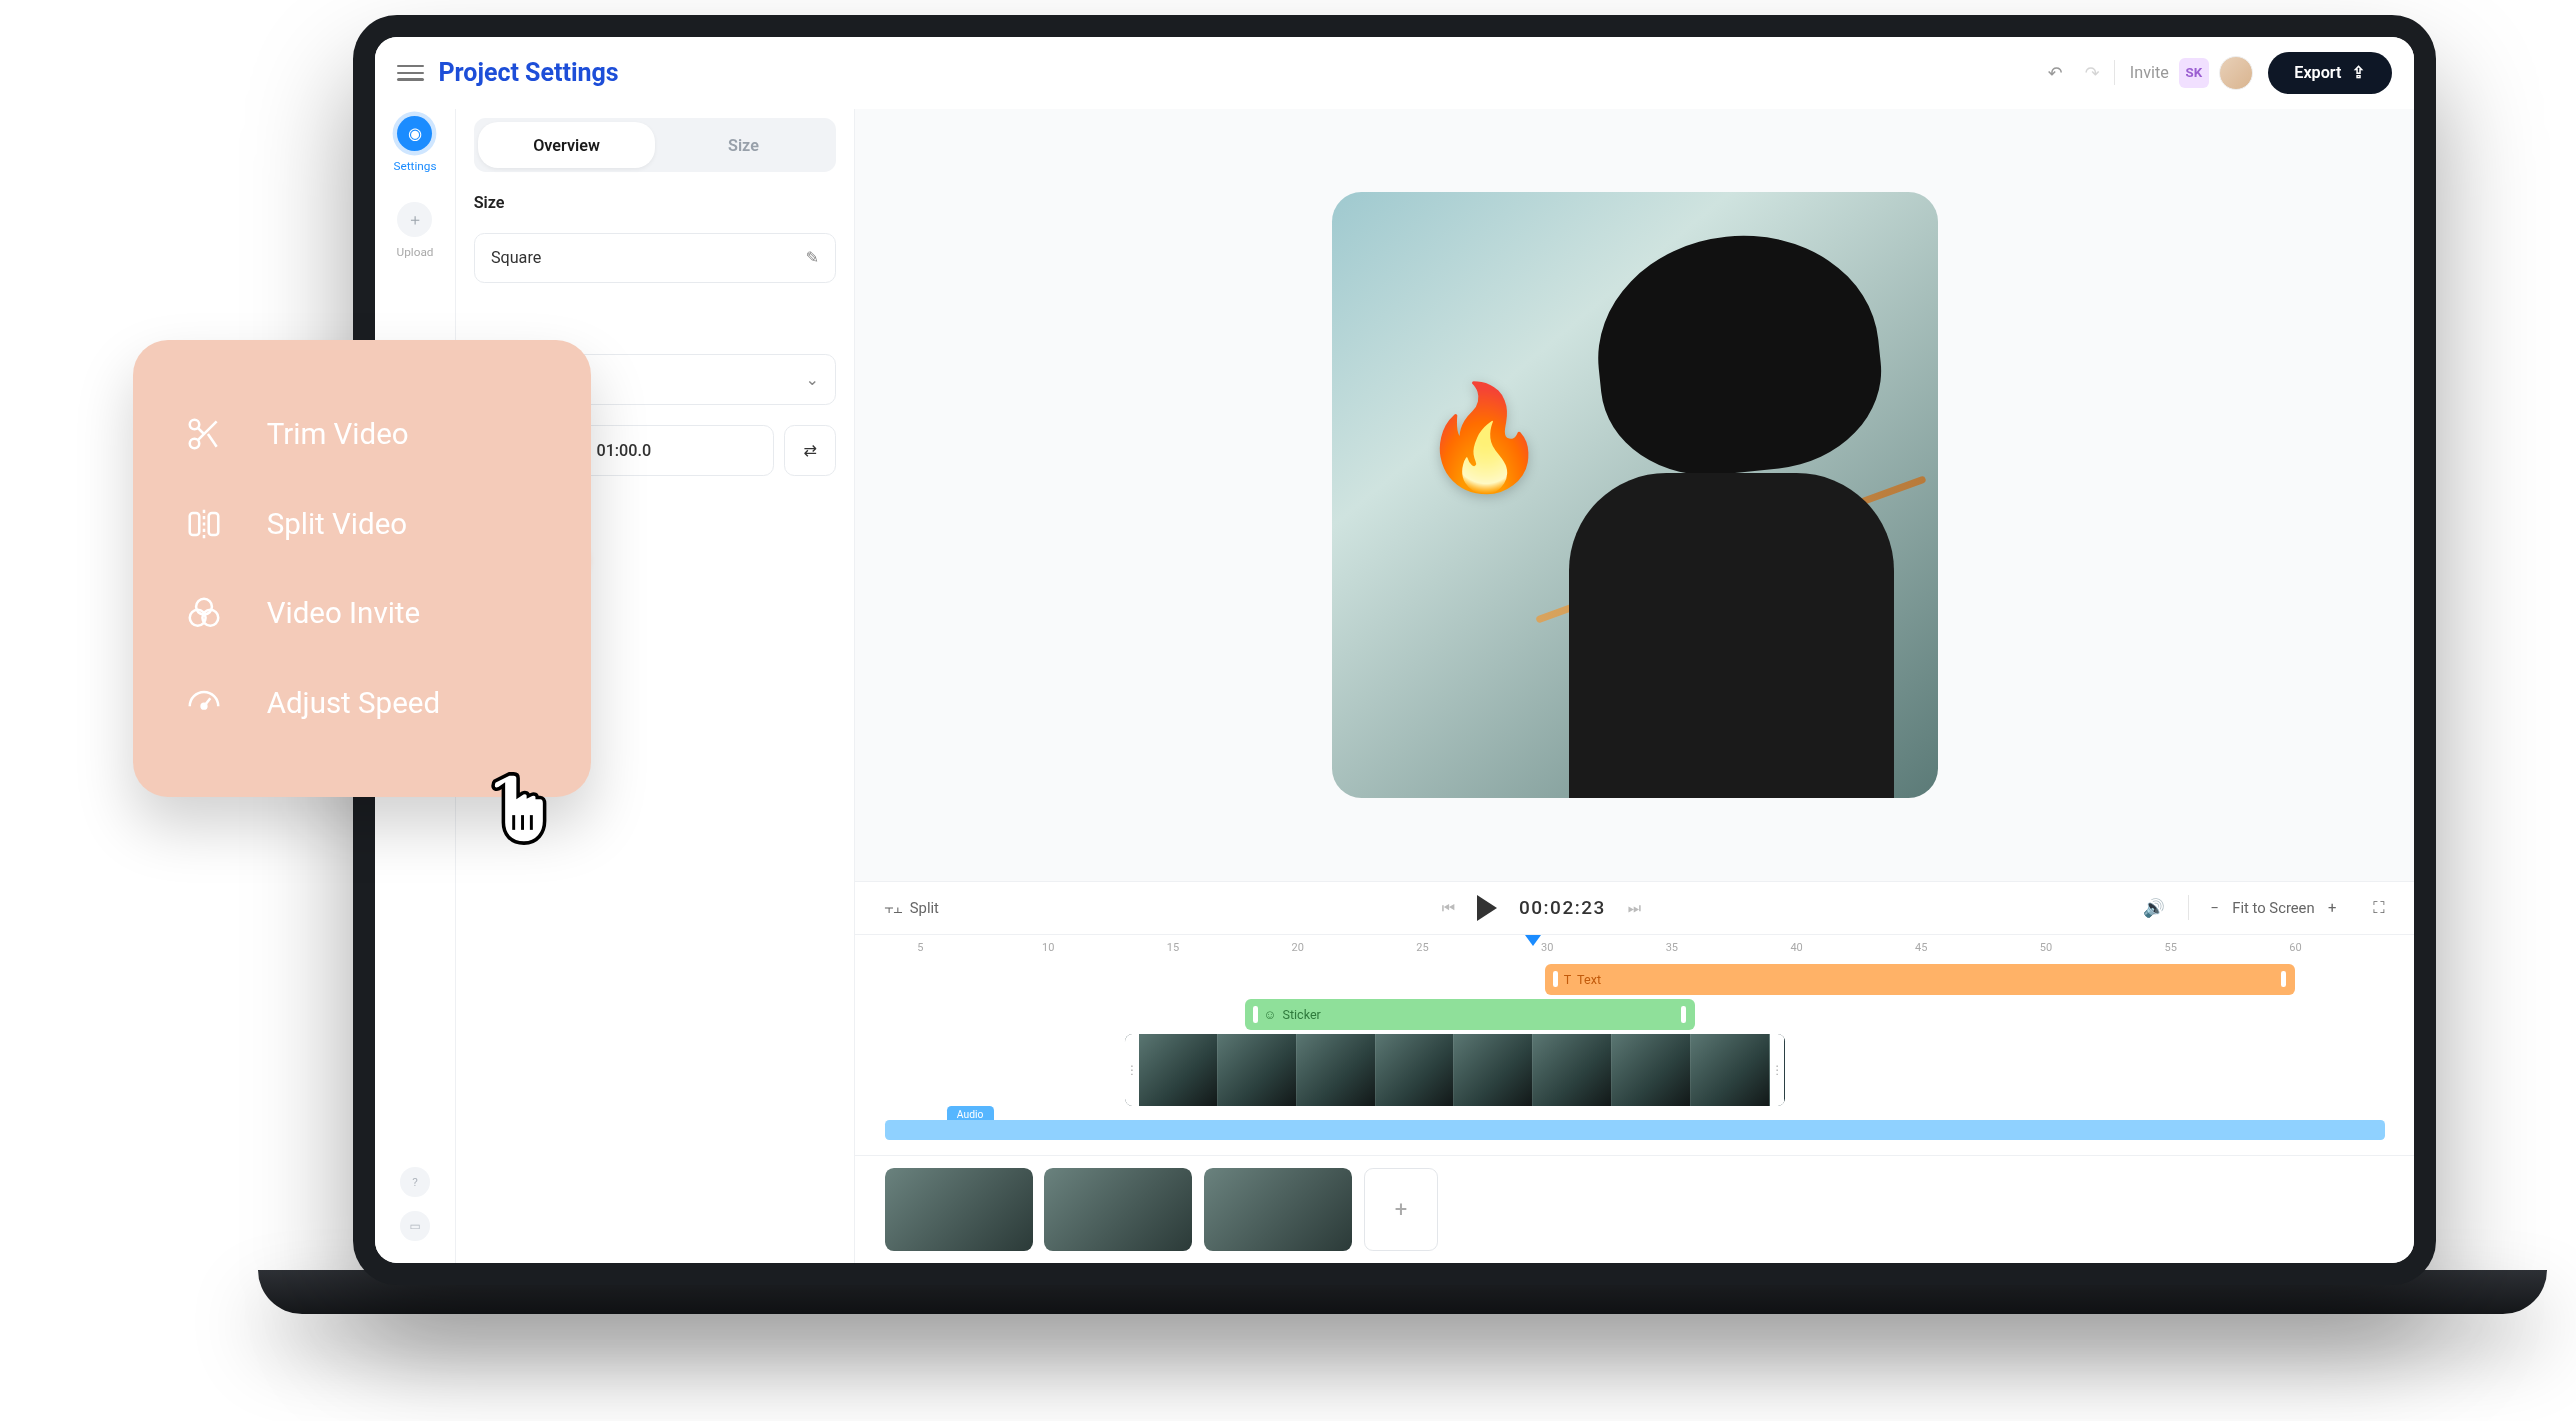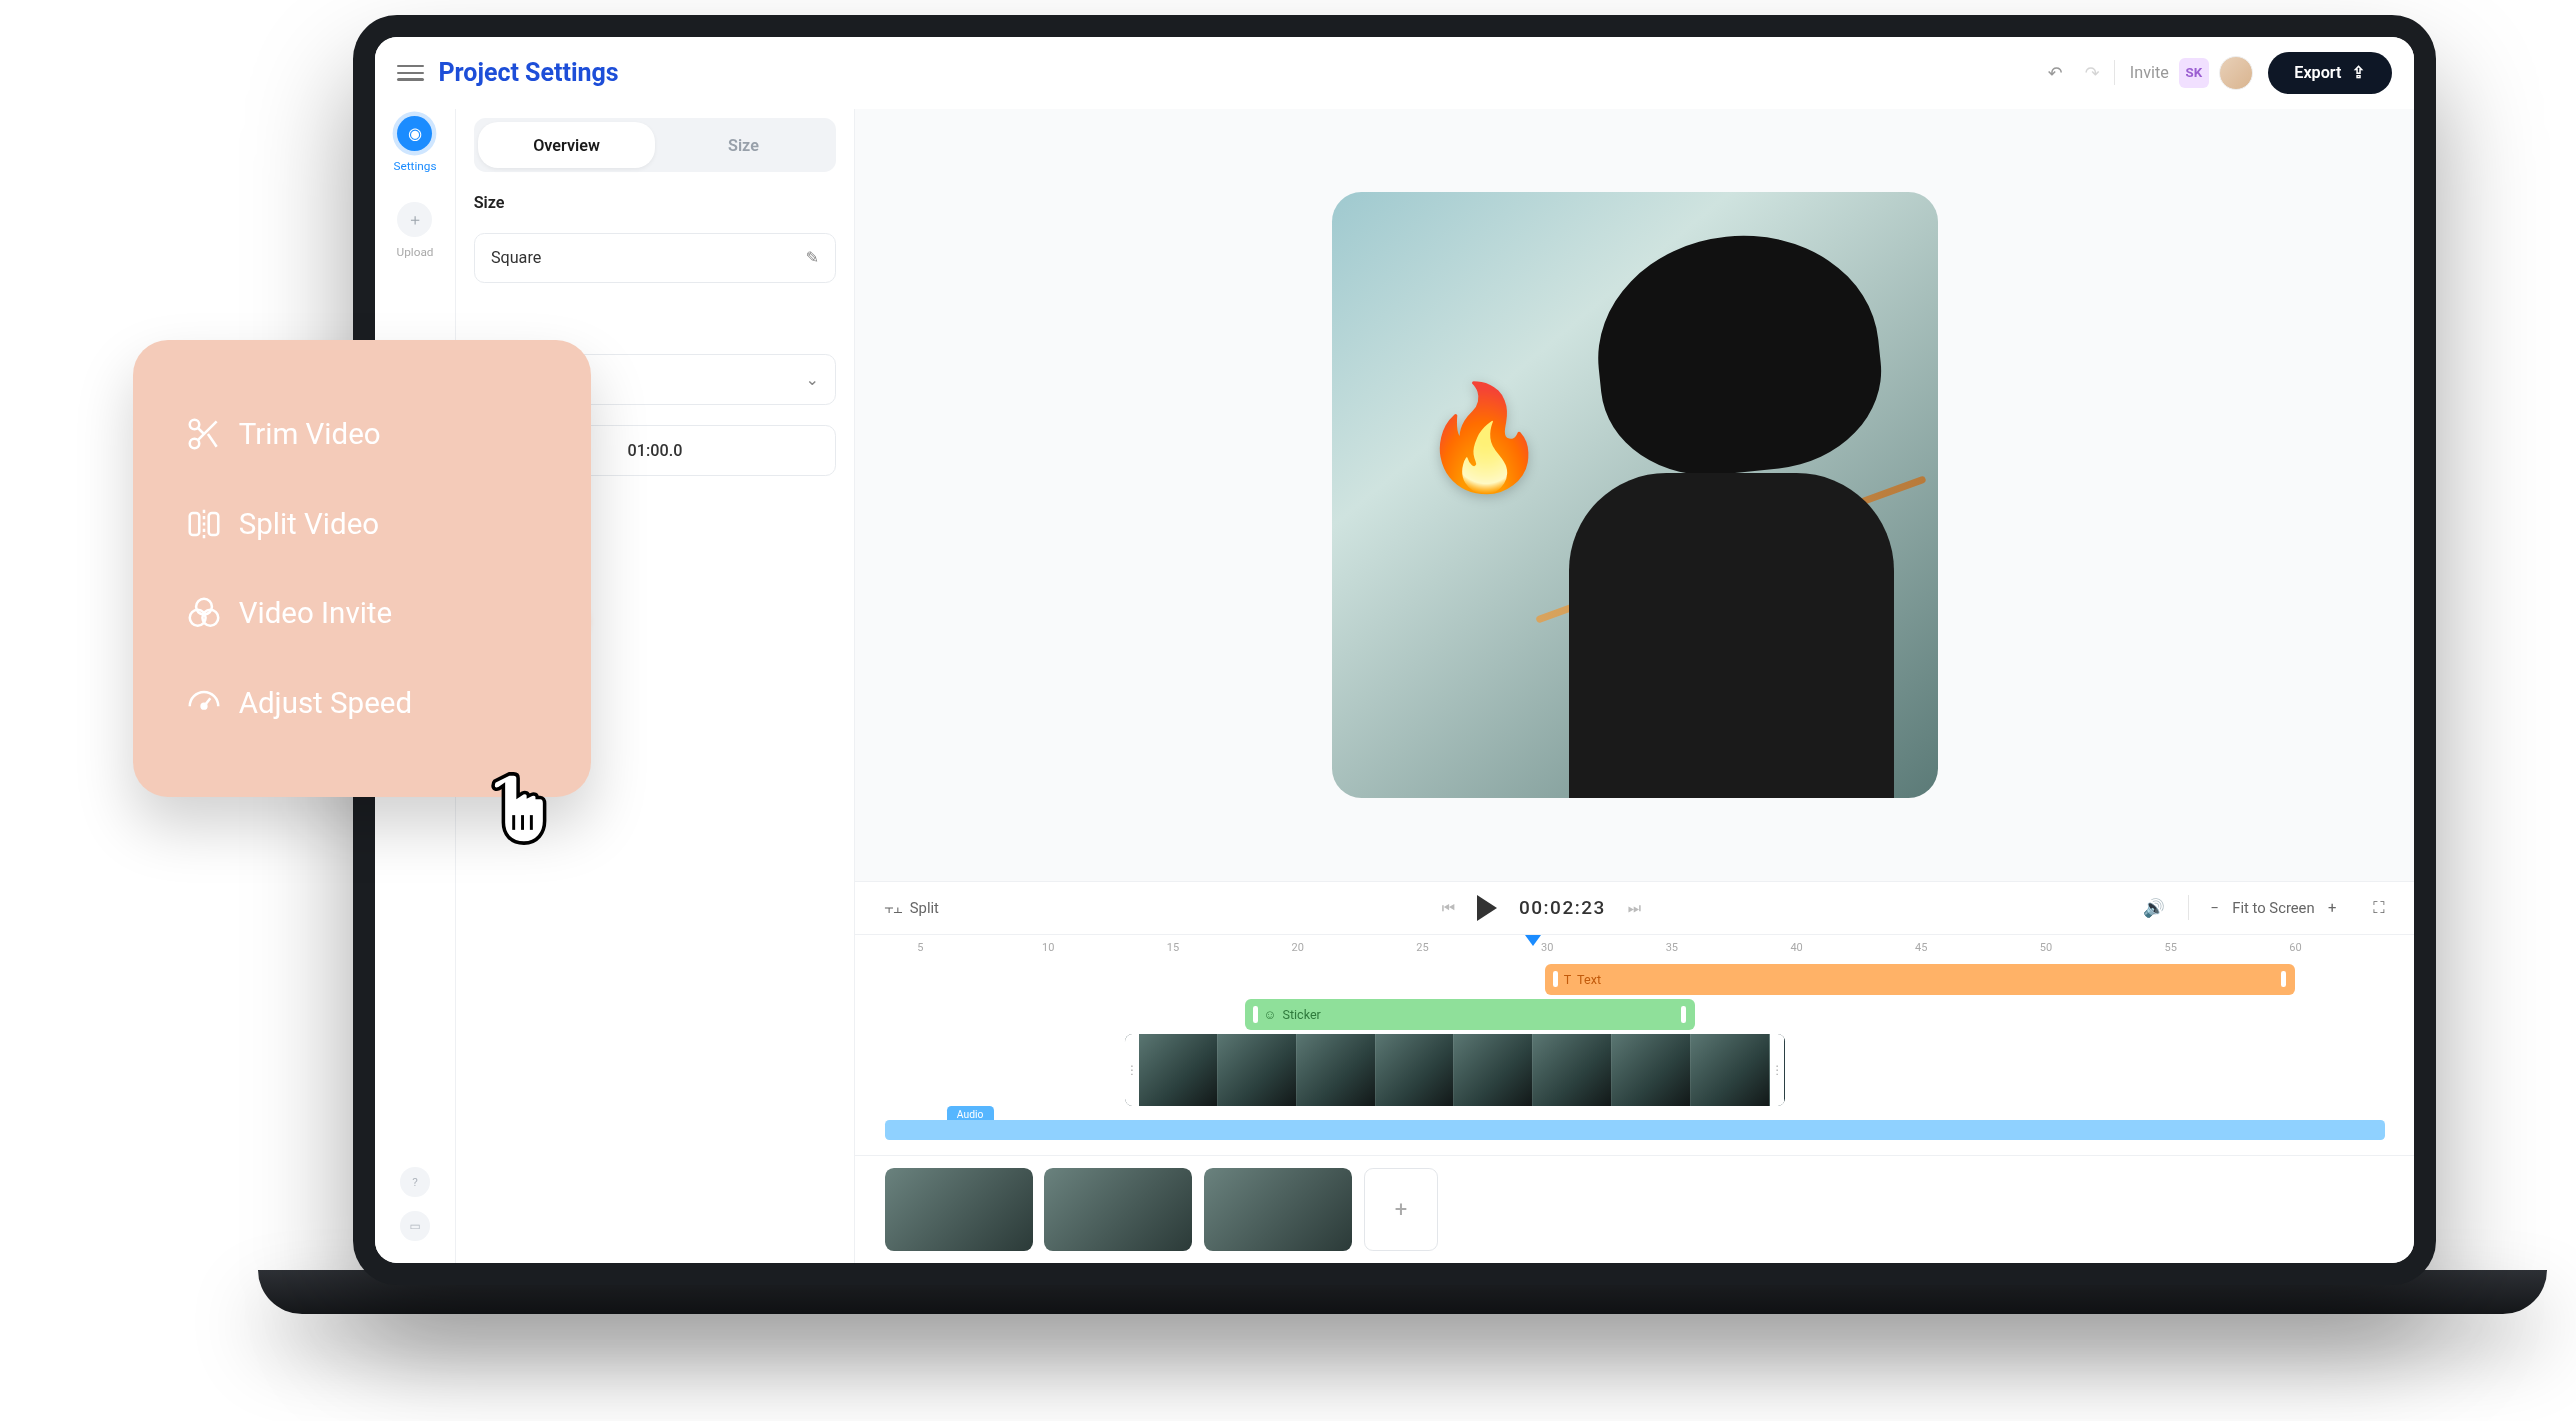--- a/index.html
+++ b/index.html
@@ -30,21 +30,21 @@
 .panel{width:399px;background:#fff;padding:8.9px 17.7px 17.7px;border-right:0.7px solid #eef0f3;display:flex;flex-direction:column;gap:20.7px;overflow:hidden;}
 .segtabs{display:flex;background:#f1f3f6;border-radius:11.8px;padding:4.4px;}
 .segtab{flex:1;text-align:center;padding:13.3px 0;font-size:16.2px;color:#98a0aa;border-radius:8.9px;font-weight:600;}
 .segtab.active{background:#fff;color:#1a1a1a;box-shadow:0 1.5px 4.4px rgba(0,0,0,.06);border-radius:20px;}
 .field-label{font-size:16.2px;font-weight:600;color:#222;}
 .pillfield{border:0.7px solid #e7eaee;border-radius:10.3px;padding:14.8px 16.2px;display:flex;align-items:flex-start;justify-content:space-between;font-size:16.2px;color:#333;}
 .pillfield .act{color:#888;}
 .colorfield{display:flex;align-items:center;gap:14.8px;margin-top:44px;}
 .hex{font-size:16.2px;color:#888;}
 .colorcircle{width:34px;height:34px;border-radius:50%;background:#ff6a2c;box-shadow:0 3px 7.4px rgba(255,106,44,.4);}
-.durow{display:flex;gap:10.3px;flex-direction:column;}
+.durow{display:flex;gap:10.3px;}
 .durow .pillfield{flex:1;justify-content:center;color:#333;font-weight:500;}
 .durow .swap{width:52px;flex:none;}
 .stage{flex:1;display:flex;flex-direction:column;min-width:0;position:relative;}
 .canvas{flex:1;background:#f9fafb;display:flex;align-items:center;justify-content:center;}
 .preview{width:606px;height:606px;border-radius:29.5px;background:linear-gradient(140deg,#9fc9cf 0%,#cfe3df 30%,#5b7a77 100%);position:relative;overflow:hidden;}
 .preview::before{content:"";position:absolute;right:59px;top:44px;width:281px;height:236px;background:#111;border-radius:50% 50% 40% 40%;transform:rotate(-6deg);}
 .preview::after{content:"";position:absolute;right:44px;top:281px;width:325px;height:325px;background:#1a1a1a;border-radius:30% 30% 0 0;}
 .stick{position:absolute;width:414px;height:7.4px;background:linear-gradient(90deg,#d9a45e,#b87a3a);top:354px;left:192px;transform:rotate(-20deg);border-radius:3.7px;}
 .cross{position:absolute;top:369px;left:414px;color:#eee;font-size:41px;}
 .fire{position:absolute;top:185px;left:89px;font-size:103px;filter:drop-shadow(0 3px 5.9px rgba(0,0,0,.2));}
@@ -67,21 +67,21 @@
 .vclip{position:absolute;height:100%;border-radius:7.4px;overflow:hidden;display:flex;background:#2b4044;}
 .vthumb{flex:1;background:linear-gradient(135deg,#5a7672 0%,#2b403e 60%,#121818 100%);border-right:0.7px solid rgba(255,255,255,.08);}
 .vhandle{width:14.8px;background:#fff;display:flex;align-items:center;justify-content:center;color:#aaa;font-size:11.8px;}
 .audiolabel{position:absolute;top:-13.3px;left:62px;background:#56b6ff;color:#fff;font-size:10.3px;padding:1.5px 10.3px;border-radius:4.4px 4.4px 0 0;}
 .audiobar{position:relative;height:20.7px;background:#8fd1ff;border-radius:4.4px;margin-top:13.3px;}
 .mediabin{display:flex;gap:11.8px;padding:11.8px 29.5px;background:#fff;border-top:0.7px solid #eef0f3;}
 .thumb{width:148px;height:83px;border-radius:8.9px;background:linear-gradient(135deg,#6a827e,#2b3a38);}
 .addthumb{width:74px;height:83px;border-radius:8.9px;border:0.7px solid #e3e6ea;display:flex;align-items:center;justify-content:center;font-size:22px;color:#aaa;}
 
 .card{position:absolute;left:133px;top:340px;width:458px;background:#f4cbb9;border-radius:35px;padding:44px 14.8px;box-shadow:0 29.5px 59px rgba(0,0,0,.18);z-index:50;}
-.feat{display:flex;align-items:center;gap:16px;padding:20.7px 29.5px;font-size:29.5px;color:#fff;font-weight:400;border-radius:29.5px;margin:10.3px 7.4px;}
+.feat{display:flex;align-items:center;gap:44px;padding:20.7px 29.5px;font-size:29.5px;color:#fff;font-weight:400;border-radius:29.5px;margin:10.3px 7.4px;}
 .feat.active{background:#fff;color:#2b2b2b;box-shadow:0 10.3px 26.6px rgba(0,0,0,.12);}
 .feat svg,.feat .ico{width:38px;height:38px;flex-shrink:0;}
 .cursor{position:absolute;left:487px;top:768px;z-index:60;}
 </style>
 </head>
 <body>
 
 <div class="laptop">
 <div class="screen">
 

